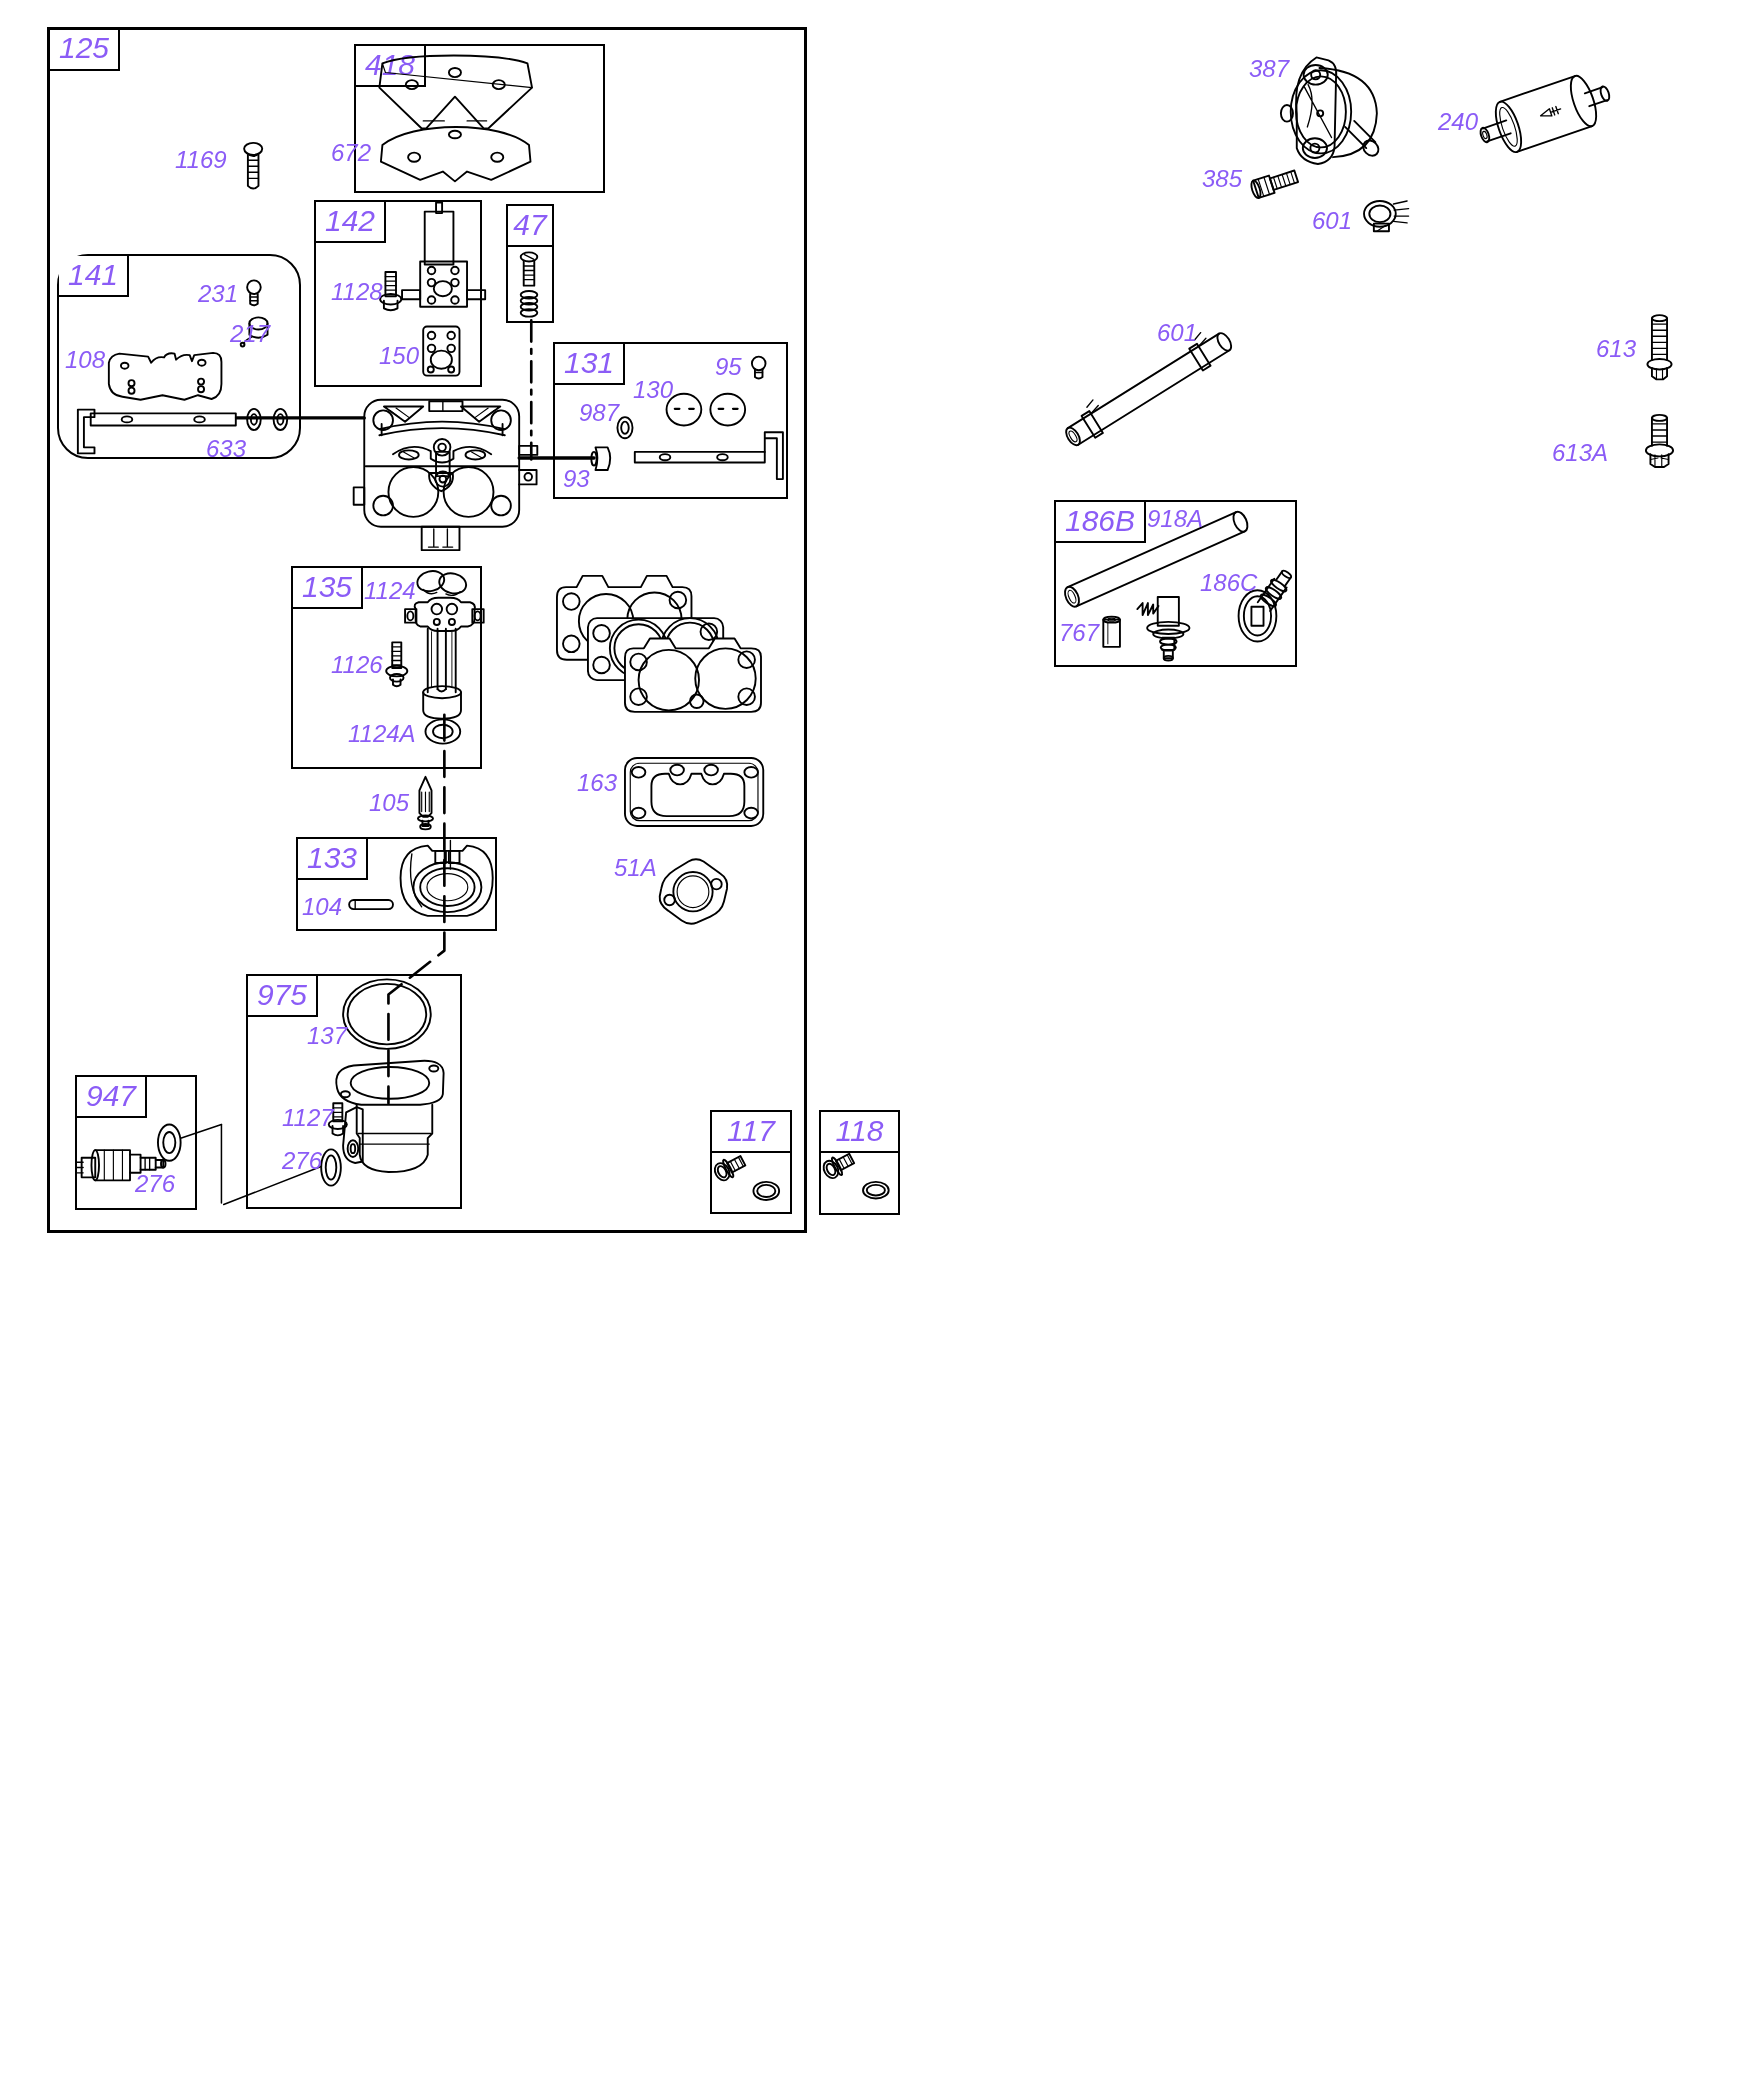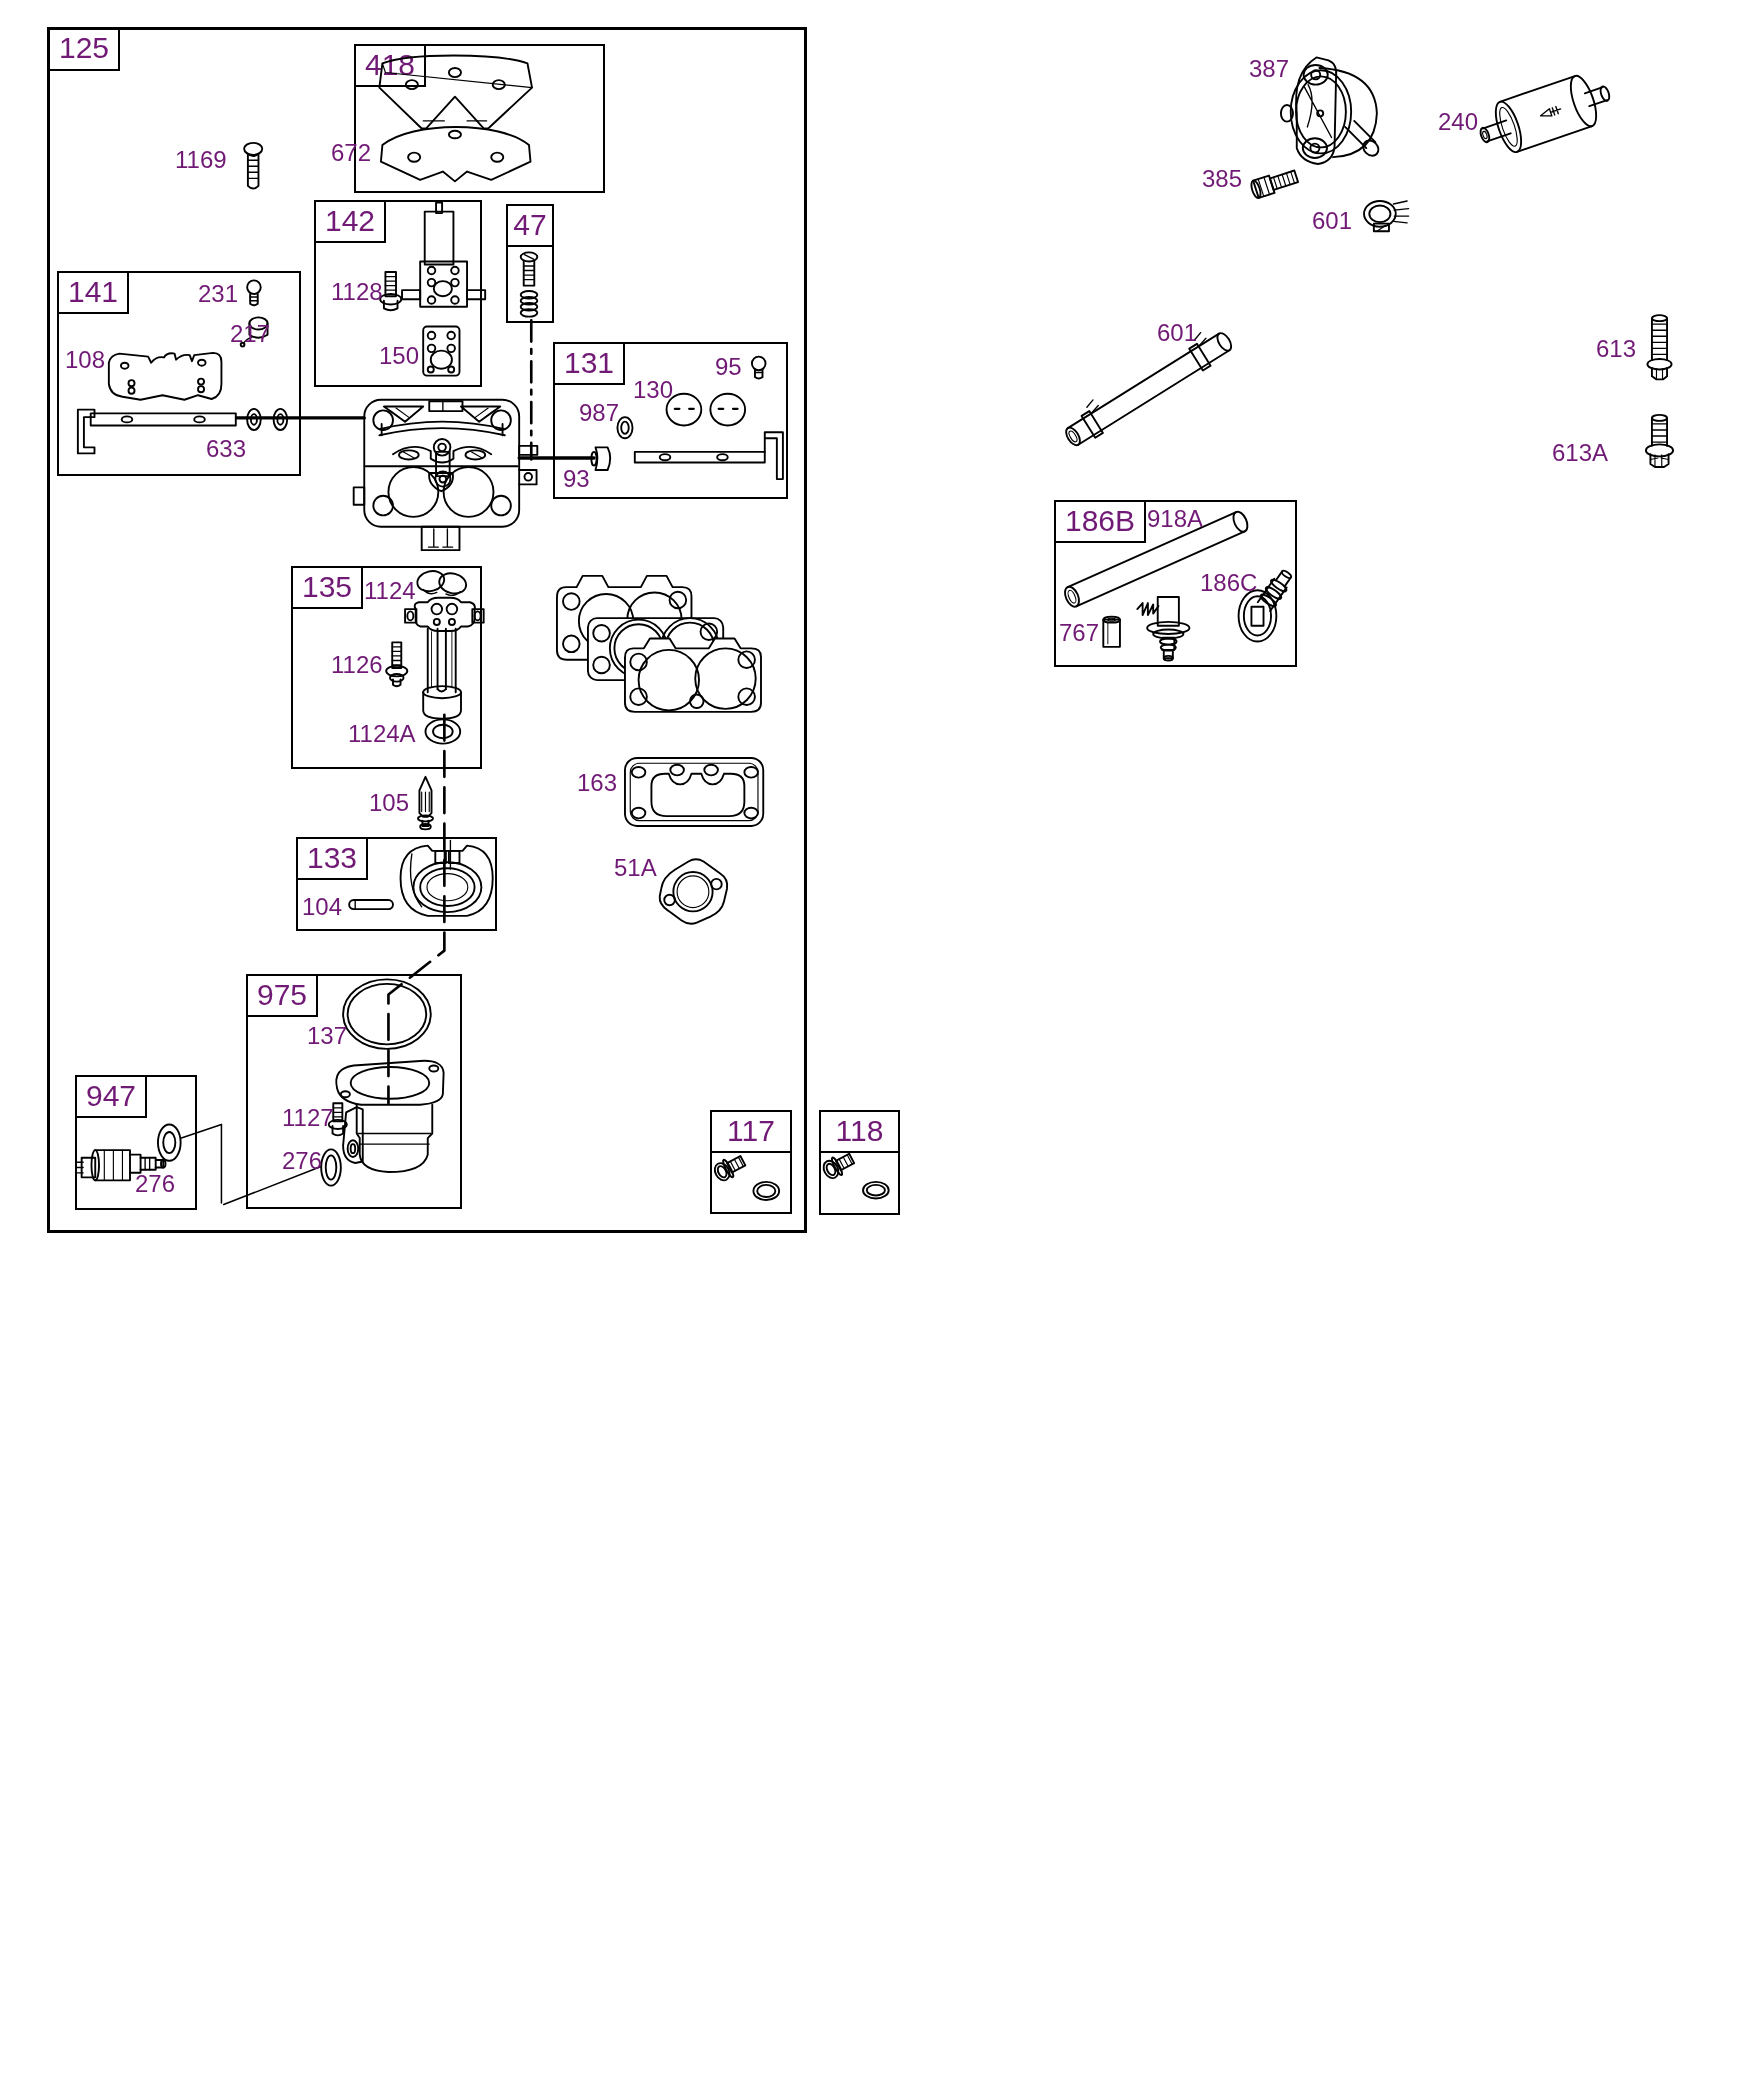--- a/index.html
+++ b/index.html
@@ -1,17 +1,17 @@
 <!DOCTYPE html>
 <html style="font-size:12px"><head>
 <meta charset="utf-8">
 <style>
   html,body{margin:0;padding:0;background:#ffffff;}
   .stage{position:relative;width:1757px;height:2097px;background:#ffffff;
-         font-family:"Liberation Sans",sans-serif;color:#701a75;overflow:hidden;}
+         font-family:"Liberation Sans",sans-serif;color:#8b5cf6;overflow:hidden;font-style:italic;}
   .pbox{position:absolute;border:2.3px solid #000;background:transparent;z-index:1;}
   .pbox.outer{border-width:3px;}
   .pbox-label{display:inline-block;border-right:2.3px solid #000;border-bottom:2.3px solid #000;
               padding:1.5px 9px 4.5px;font-size:30px;line-height:1.1;background:#fff;}
   .pbox-label.full{display:block;border-right:none;text-align:center;padding:1.5px 3px 4.5px;}
   .callout{position:absolute;font-size:24px;line-height:1;white-space:nowrap;z-index:3;}
   svg.draw{position:absolute;left:0;top:0;z-index:2;pointer-events:none;}
 </style>
 </head>
 <body>
@@ -23,21 +23,21 @@
   </div>
   <div class="pbox" style="left:318px;top:44px;width:247px;height:145px;margin-left:36px;">
     <span class="pbox-label">418</span>
   </div>
   <div class="pbox" style="left:314px;top:200px;width:164px;height:183px;">
     <span class="pbox-label">142</span>
   </div>
   <div class="pbox" style="left:506px;top:204px;width:44px;height:115px;">
     <span class="pbox-label full">47</span>
   </div>
-  <div class="pbox" style="left:57px;top:271px;width:240px;height:201px;">
+  <div class="pbox" style="left:57px;top:254px;width:240px;height:201px;border-radius:31px;">
     <span class="pbox-label">141</span>
   </div>
   <div class="pbox" style="left:553px;top:342px;width:231px;height:153px;">
     <span class="pbox-label">131</span>
   </div>
   <div class="pbox" style="left:291px;top:566px;width:187px;height:199px;">
     <span class="pbox-label">135</span>
   </div>
   <div class="pbox" style="left:296px;top:837px;width:197px;height:90px;">
     <span class="pbox-label">133</span>

